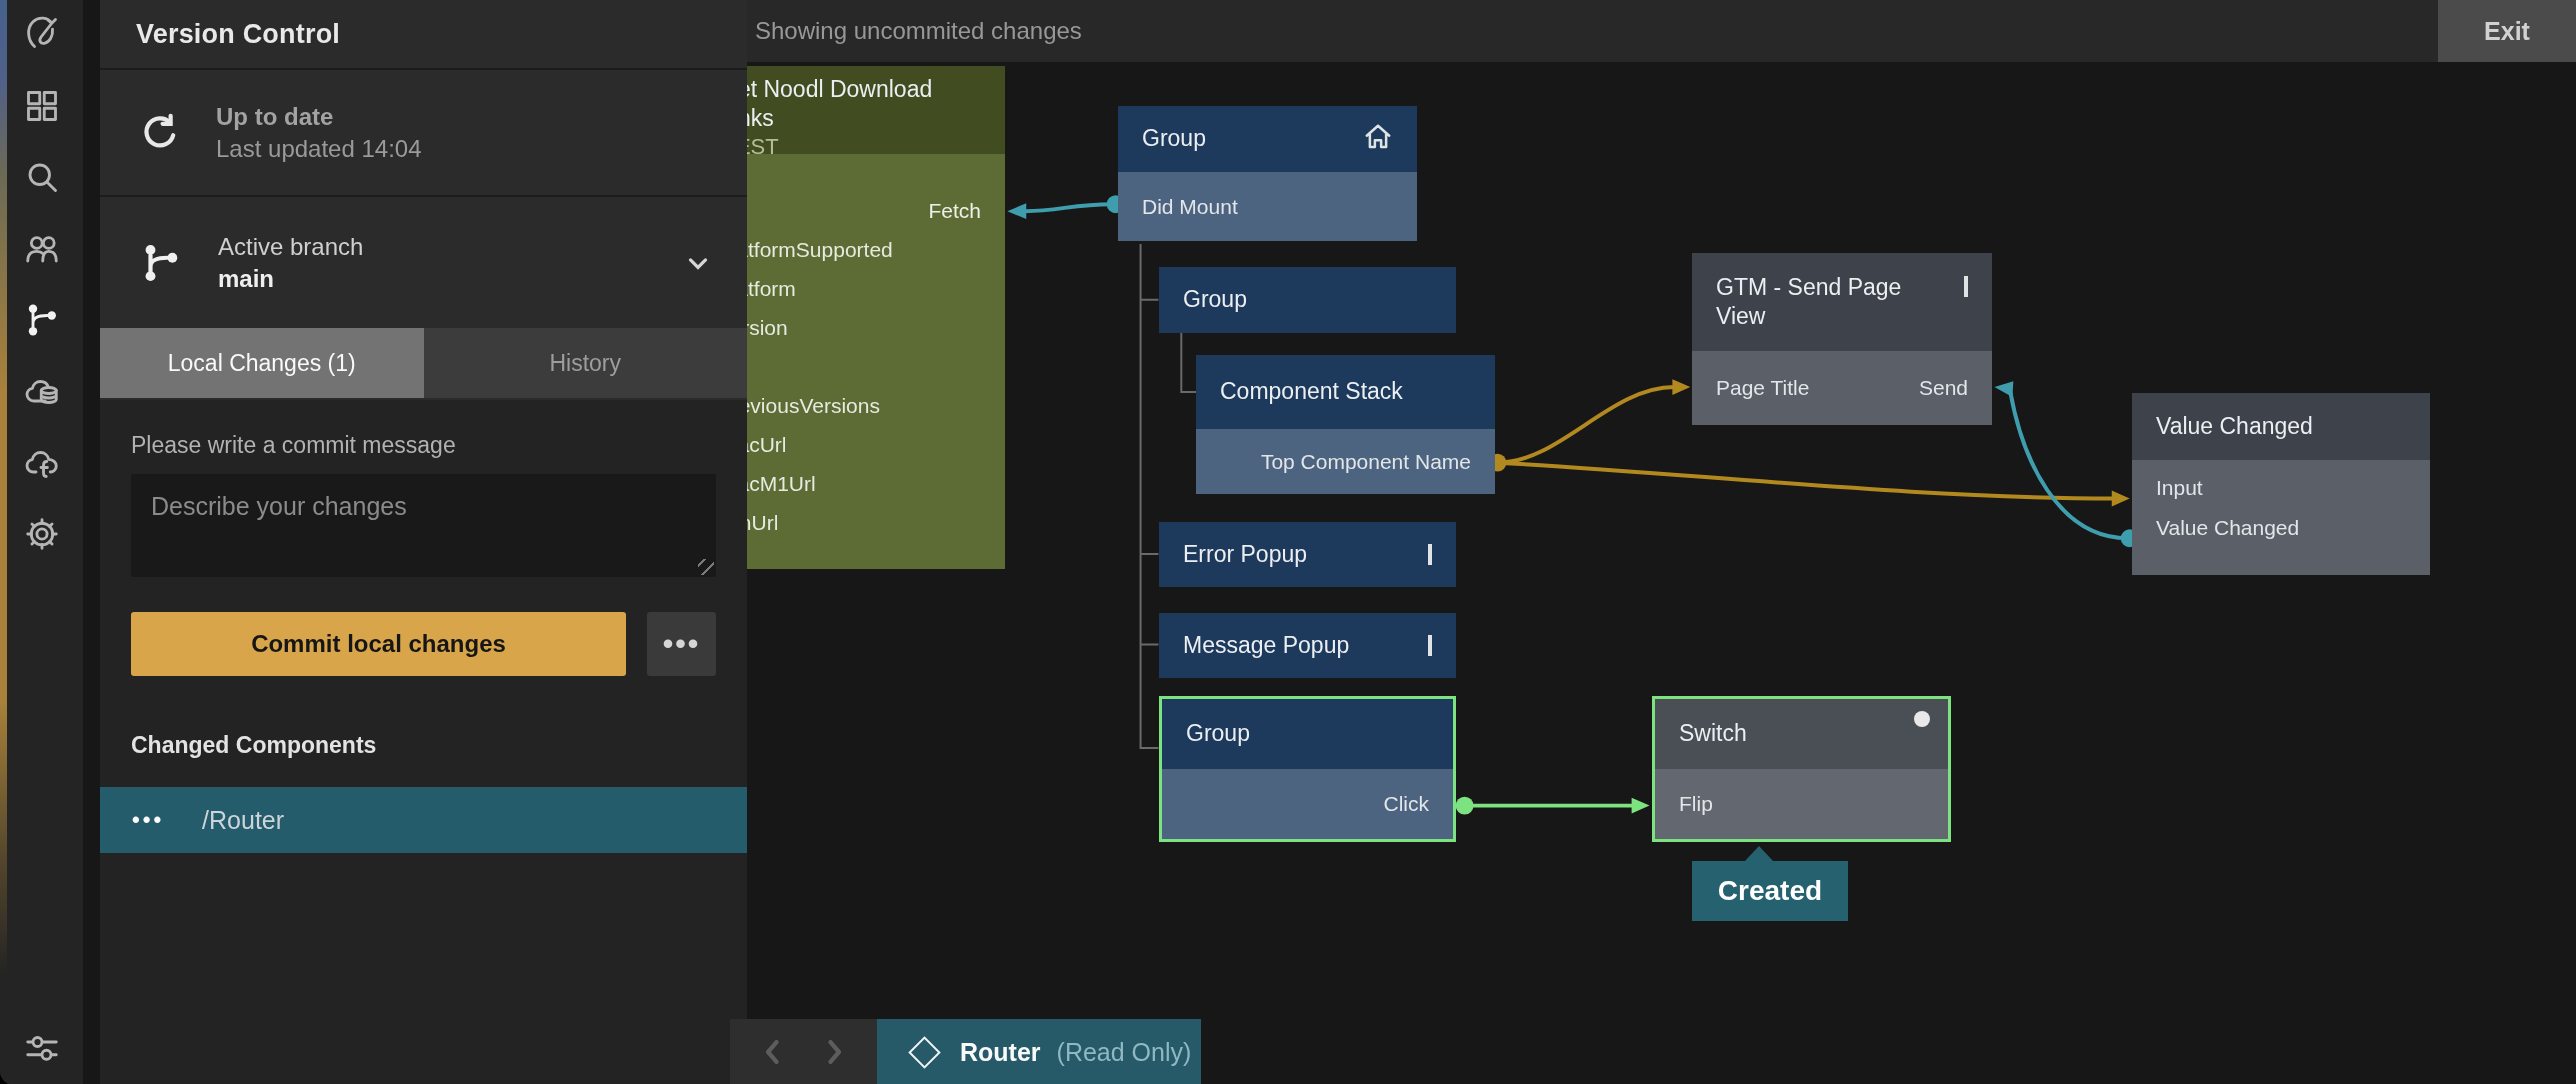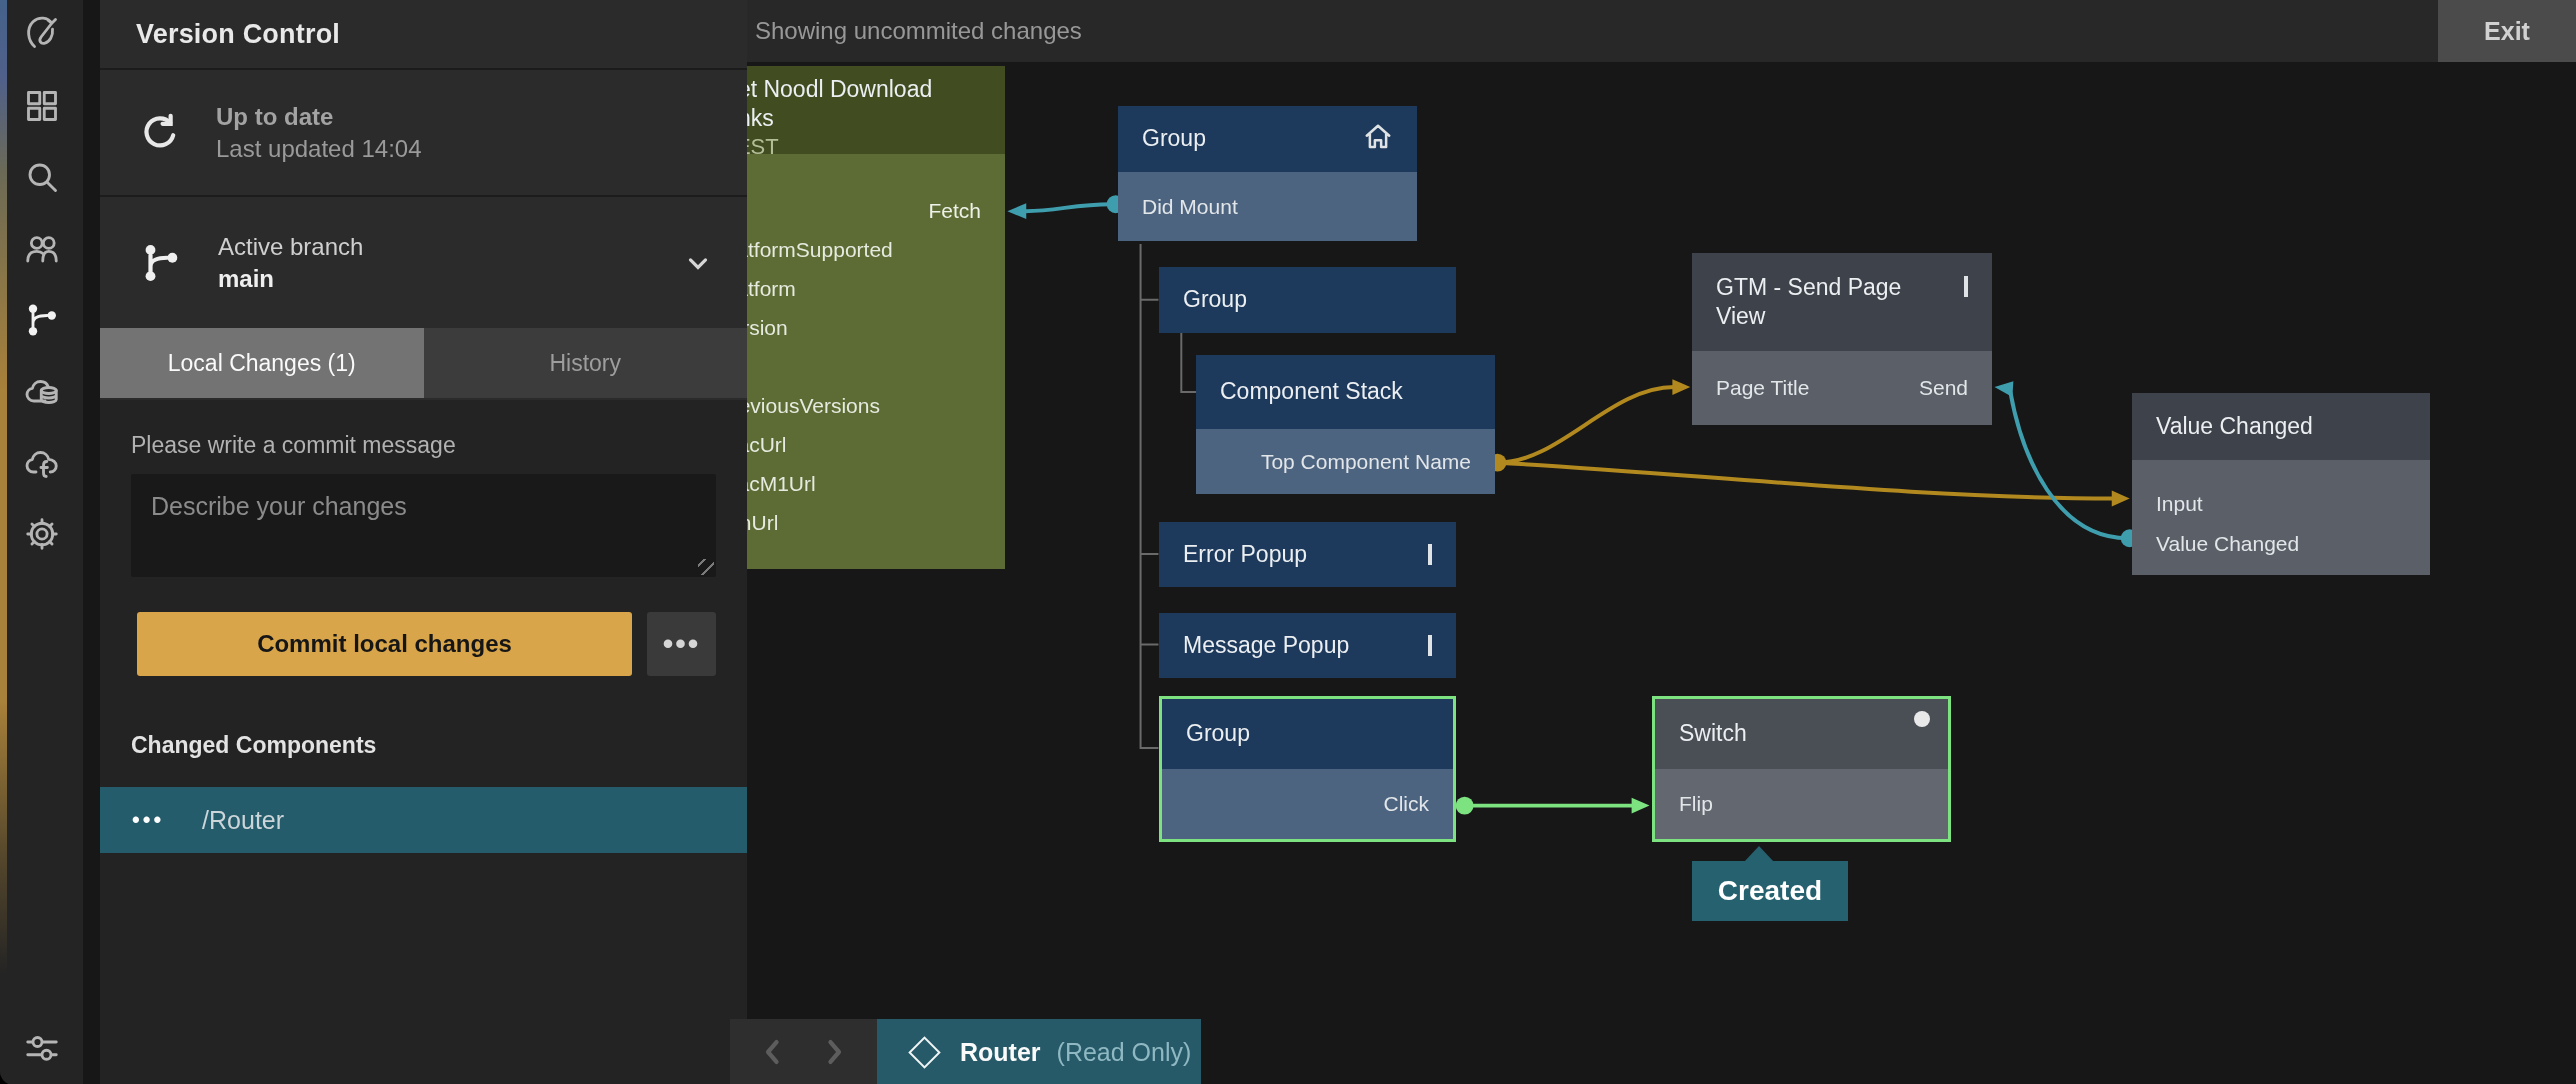--- a/index.html
+++ b/index.html
@@ -40,21 +40,21 @@
   .tab.inactive{background:#3c3c3c;color:#9d9d9d;}
   .panel-content{position:absolute;left:0;top:400px;width:647px;bottom:0;background:#232323;}
   .commit-label{position:absolute;left:31px;top:32px;font-size:23px;color:#b2b2b2;}
   .commit-textarea{position:absolute;left:31px;top:74px;width:585px;height:103px;background:#191919;border:none;
        border-radius:2px;resize:none;color:#d8d8d8;font-size:25px;padding:18px 20px;box-sizing:border-box;
        font-family:"Liberation Sans","DejaVu Sans",sans-serif;}
   .commit-textarea::placeholder{color:#8b8b8b;}
   .resize-grip{position:absolute;left:598px;top:159px;width:16px;height:16px;pointer-events:none;
        background:repeating-linear-gradient(135deg,transparent 0 4px,#7a7a7a 4px 6px,transparent 6px 9px);}
   .commit-button{position:absolute;left:31px;top:212px;width:495px;height:64px;background:#d9a54a;border:none;border-radius:3px;
-       font-size:24px;font-weight:bold;color:#161616;cursor:pointer;font-family:inherit;margin-left:6px;}
+       font-size:24px;font-weight:bold;color:#161616;cursor:pointer;font-family:inherit;}
   .more-button{position:absolute;left:547px;top:212px;width:69px;height:64px;background:#3a3a3a;border:none;border-radius:3px;
        color:#d5d5d5;font-size:30px;font-weight:bold;letter-spacing:2px;cursor:pointer;line-height:20px;font-family:inherit;}
   .changed-heading{position:absolute;left:31px;top:332px;font-size:23px;font-weight:bold;color:#e3e3e3;}
   .router-row{position:absolute;left:0;top:387px;width:647px;height:66px;background:#245c6b;display:flex;align-items:center;cursor:pointer;}
   .router-dots{margin-left:32px;color:#fdfdfd;font-size:22px;letter-spacing:3px;font-weight:bold;}
   .router-name{margin-left:38px;font-size:25px;color:#ccd5d9;}
   
   .topbar{position:absolute;left:730px;top:0;width:1846px;height:62px;background:#282828;border-left:5px solid #161616;
        box-sizing:border-box;display:flex;align-items:center;z-index:3;}
   .topbar-status{margin-left:20px;font-size:24px;color:#989898;}
@@ -309,21 +309,21 @@
       <div class="node-body" style="height:74px;display:flex;align-items:center;justify-content:space-between;padding:0 24px;">
         <span class="port" style="padding:0;">Page Title</span>
         <span class="port" style="padding:0;">Send</span>
       </div>
     </div>
 
     <div class="node gray" style="left:1402px;top:331px;width:298px;">
       <div class="node-header" style="height:67px;">
         <span class="node-title">Value Changed</span>
       </div>
-      <div class="node-body" style="height:115px;padding-top:24px;">
+      <div class="node-body" style="height:115px;padding-top:8px;">
         <div class="port" style="height:40px;">Input</div>
         <div class="port" style="height:40px;">Value Changed</div>
       </div>
     </div>
 
     <div class="node blue" style="left:429px;top:460px;width:297px;">
       <div class="node-header" style="height:65px;">
         <span class="node-title">Error Popup</span>
         <span class="hdr-icon-right"><span class="diamond-ic"></span></span>
       </div>

